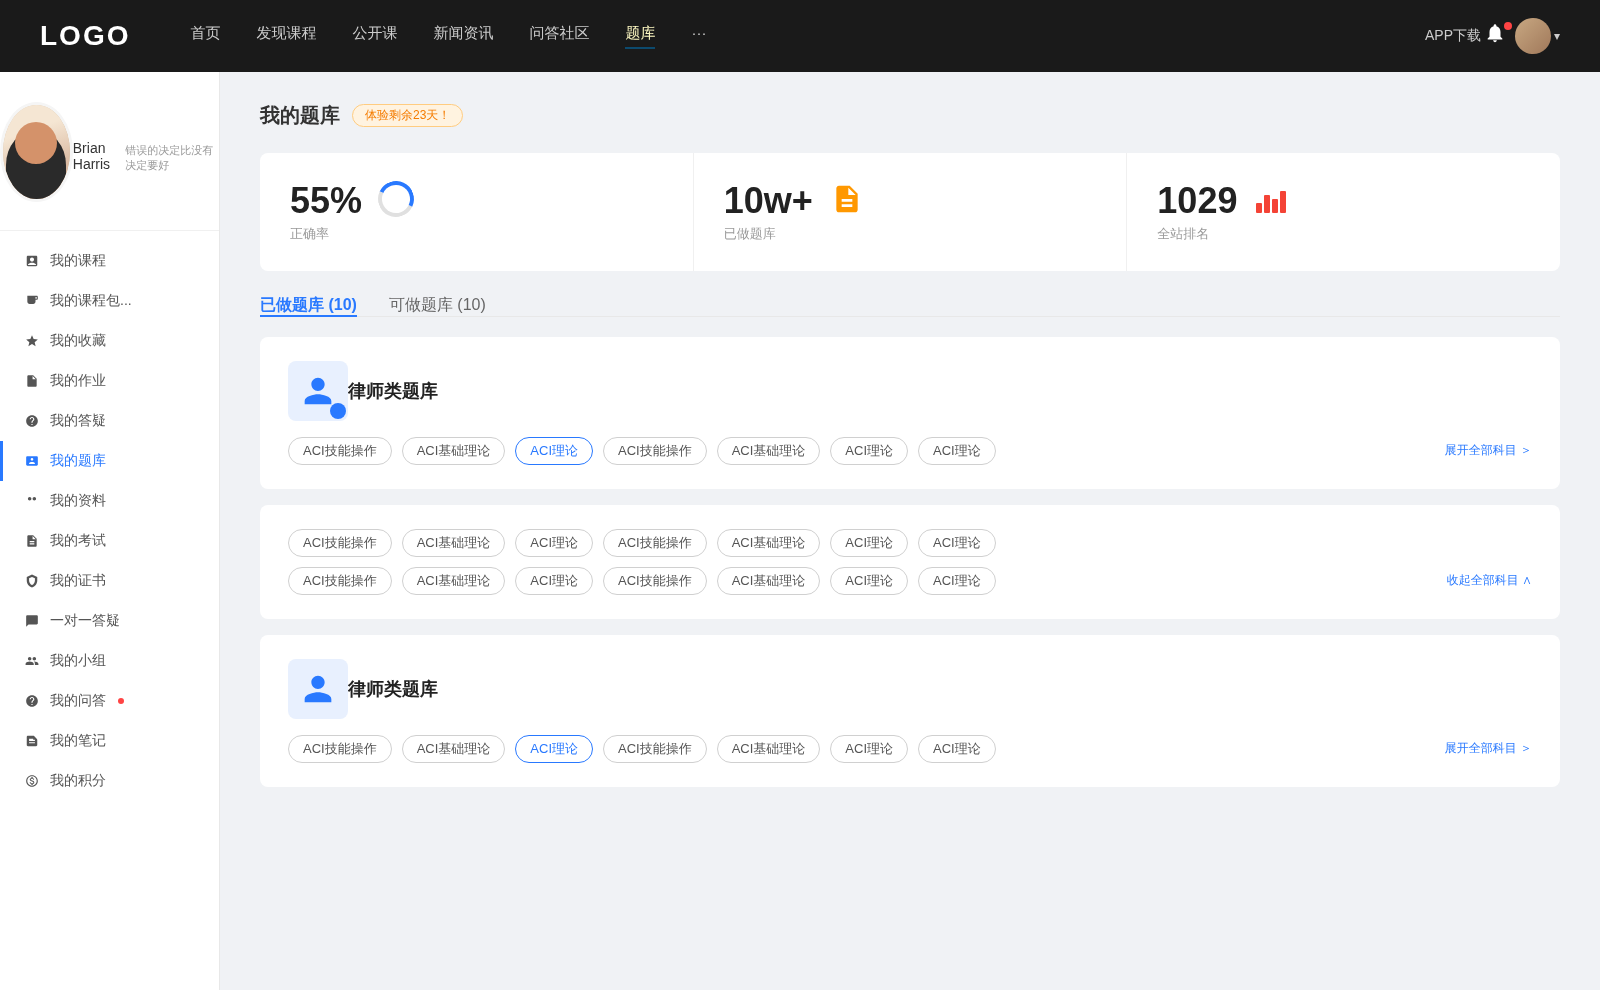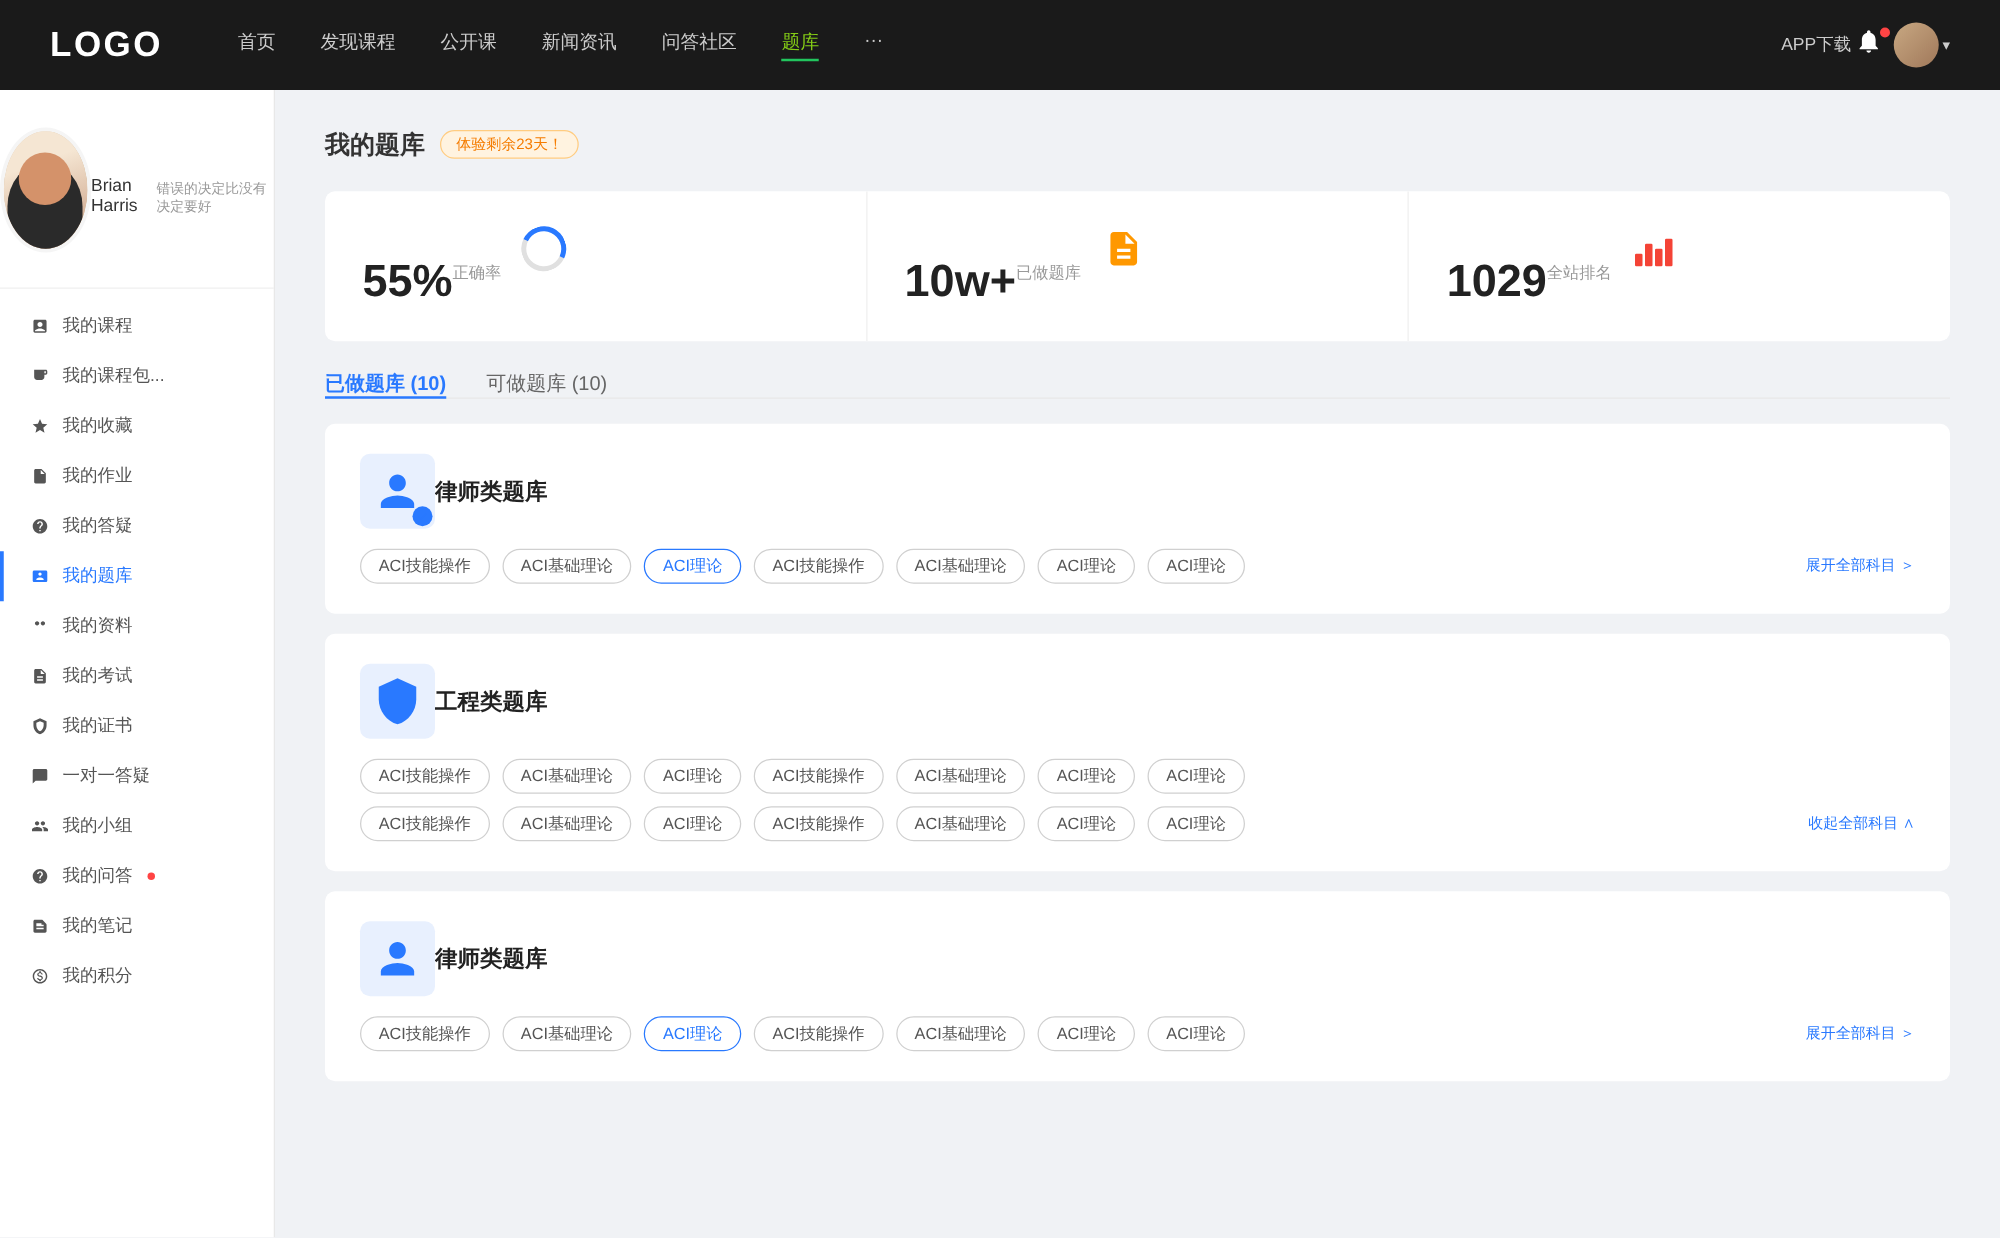--- a/index.html
+++ b/index.html
@@ -27,22 +27,22 @@
       display: flex;
       gap: 36px;
       flex: 1;
     }
     .navbar-nav a {
       color: #ccc;
       text-decoration: none;
       font-size: 15px;
     }
     .navbar-nav a.active {
-      color: #84cc16;
-      border-bottom: 2px solid #22c55e;
+      color: #fef9c3;
+      border-bottom: 2px solid #0c4a6e;
       padding-bottom: 4px;
     }
     .navbar-right {
       display: flex;
       align-items: center;
       gap: 3px;
     }
     .navbar-right .app-download {
       color: #ccc;
       font-size: 14px;
@@ -220,21 +220,21 @@
     .stat-card {
       flex: 1;
       padding: 28px 30px;
       border-right: 1px solid #f0f0f0;
       display: flex;
       flex-direction: row;
       align-items: flex-start;
       gap: 16px;
     }
     .stat-card:last-child { border-right: none; }
-    .stat-text-block { display: flex; flex-direction: row; margin-top: 24px; }
+    .stat-text-block { display: flex; flex-direction: column; }
     .stat-value {
       font-size: 36px;
       font-weight: 700;
       color: #222;
       line-height: 1.1;
     }
     .stat-label {
       font-size: 13px;
       color: #999;
       margin-top: 4px;
@@ -592,28 +592,20 @@
         <span class="tag active">ACI理论</span>
         <span class="tag">ACI技能操作</span>
         <span class="tag">ACI基础理论</span>
         <span class="tag">ACI理论</span>
         <span class="tag">ACI理论</span>
         <span class="expand-btn">展开全部科目 ＞</span>
       </div>
     </div>
 
     <div class="bank-section">
-      <div class="bank-header">
-        <div class="bank-icon" style="position:relative;">
-          <svg width="40" height="40" viewBox="0 0 24 24" fill="#2979ff">
-            <path d="M12 1L3 5v6c0 5.55 3.84 10.74 9 12 5.16-1.26 9-6.45 9-12V5l-9-4z"></path>
-          </svg>
-        </div>
-        <span class="bank-name">工程类题库</span>
-      </div>
       <div class="tags-row" style="margin-bottom:10px;">
         <span class="tag">ACI技能操作</span>
         <span class="tag">ACI基础理论</span>
         <span class="tag">ACI理论</span>
         <span class="tag">ACI技能操作</span>
         <span class="tag">ACI基础理论</span>
         <span class="tag">ACI理论</span>
         <span class="tag">ACI理论</span>
       </div>
       <div class="tags-row">

